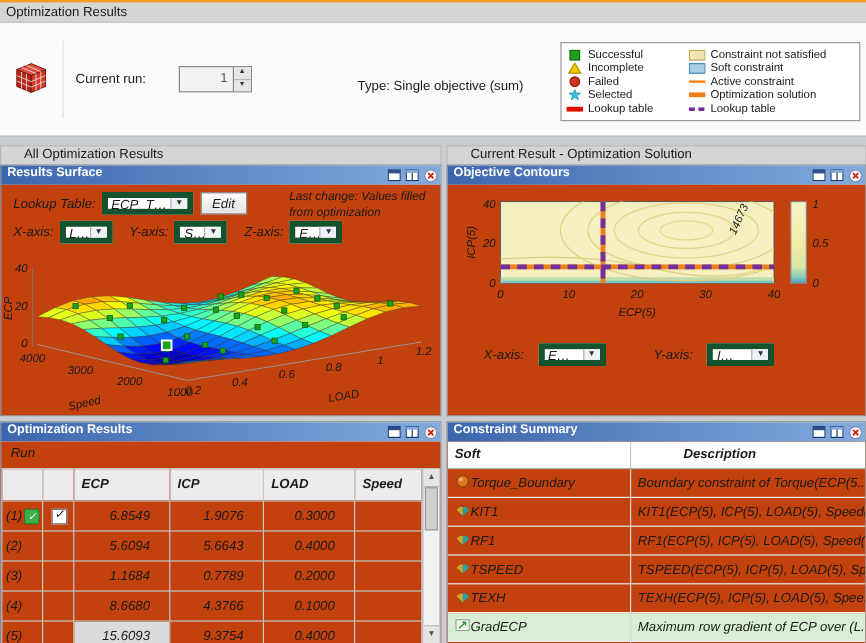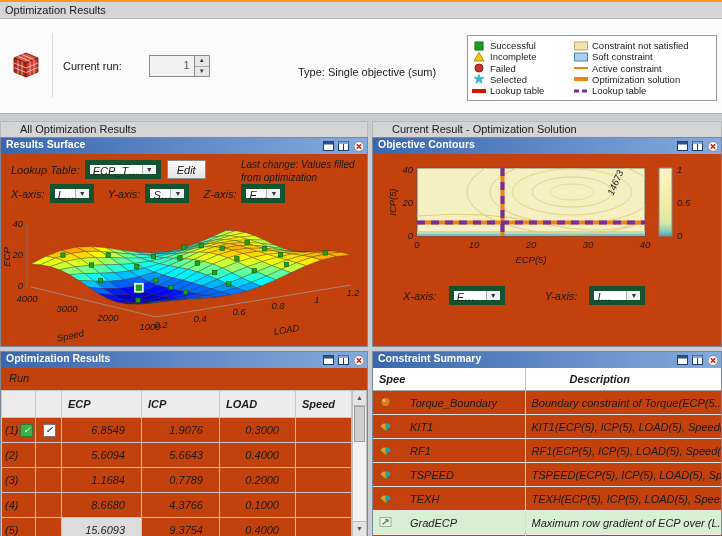--- a/index.html
+++ b/index.html
@@ -88,21 +88,21 @@
 
   
   .con-table{border-collapse:collapse;table-layout:fixed;width:348px;}
   .con-table th{font-weight:bold;text-align:left;padding:0 0 0 6px;height:22px;background:#fff;
                 border-bottom:1px solid #a8a8a8;border-right:1px solid #c6c6c6;font-size:11px;overflow:hidden;}
   .con-table th:last-child{border-right:none;padding-left:44px;}
   .con-table td{height:23px;padding:0 0 0 6px;border-bottom:1px solid #ececec;border-right:1px solid #d8d8d8;
                 overflow:hidden;white-space:nowrap;font-size:11px;}
   .con-table td:last-child{border-right:none;}
   .con-table tr.hl td{background:#d9efd3;}
-  .name-inner{display:flex;align-items:center;gap:18px;}
+  .name-inner{display:flex;align-items:center;gap:0;}
 
   svg text{font-family:"Liberation Sans",sans-serif;font-size:9.5px;fill:#1a1a1a;}
 </style>
 </head>
 <body>
 
 <div class="app">
 
   <div class="titlebar">
     <span>Optimization Results</span>
@@ -730,21 +730,21 @@
           </span>
         </div>
         <div class="panel-body">
           <table class="con-table">
             <colgroup>
                 <col style="width:152px;">
                 <col>
               </colgroup>
             <thead>
               <tr>
-                <th>Spee</th>
+                <th>Soft</th>
                 <th>Description</th>
               </tr>
             </thead>
             <tbody>
               <tr>
                 <td>
                     <span class="name-inner">
                       <span><svg width="13" height="12">
                           <circle cx="6.5" cy="6" r="4.8" fill="#e07820" stroke="#904810"></circle>
                           <circle cx="5" cy="4.5" r="1.6" fill="#f5b070"></circle>

